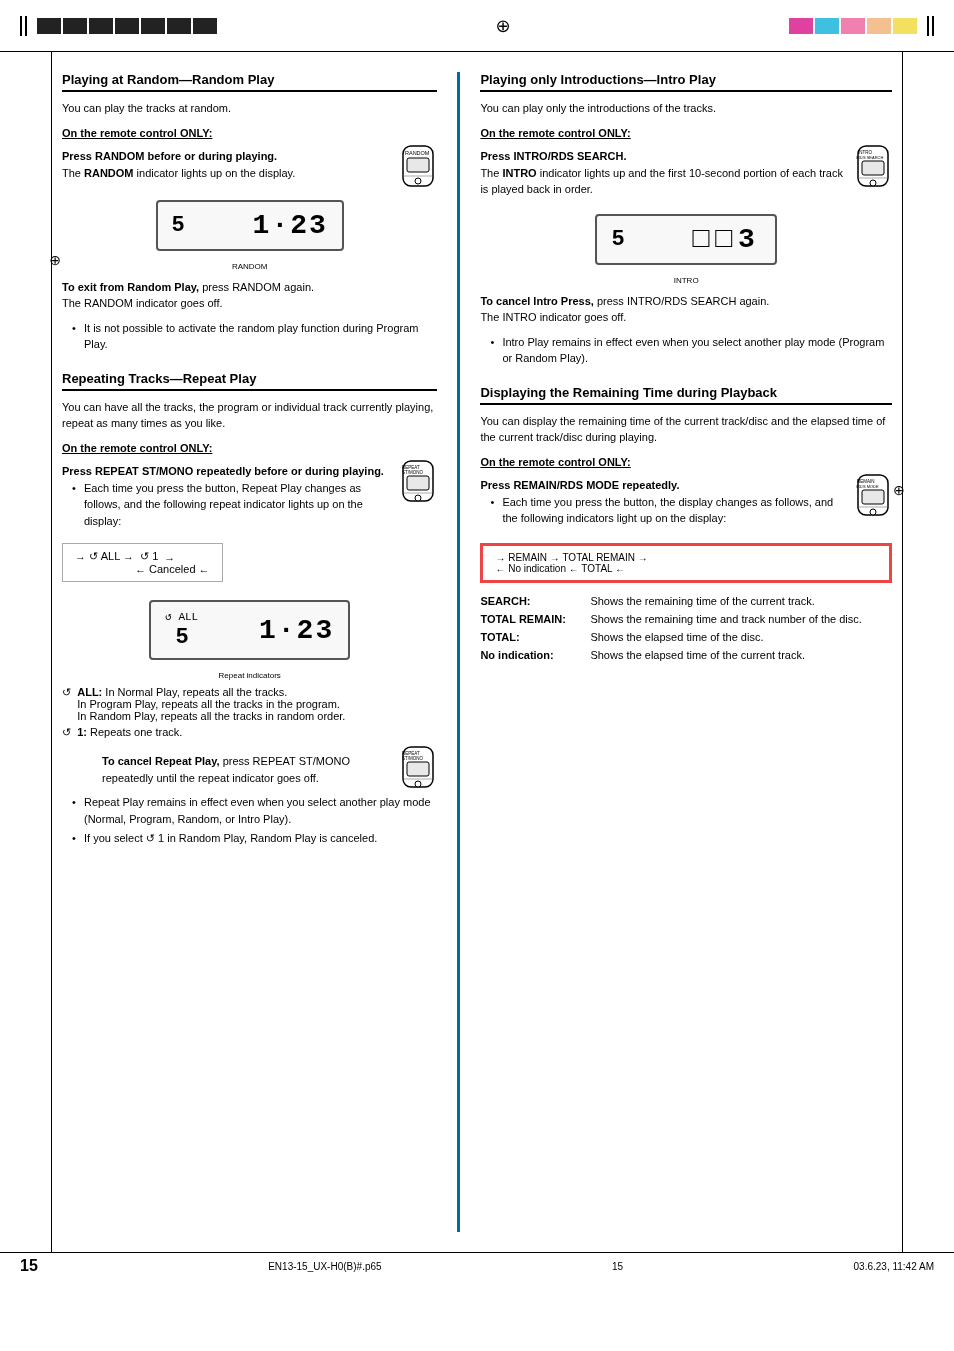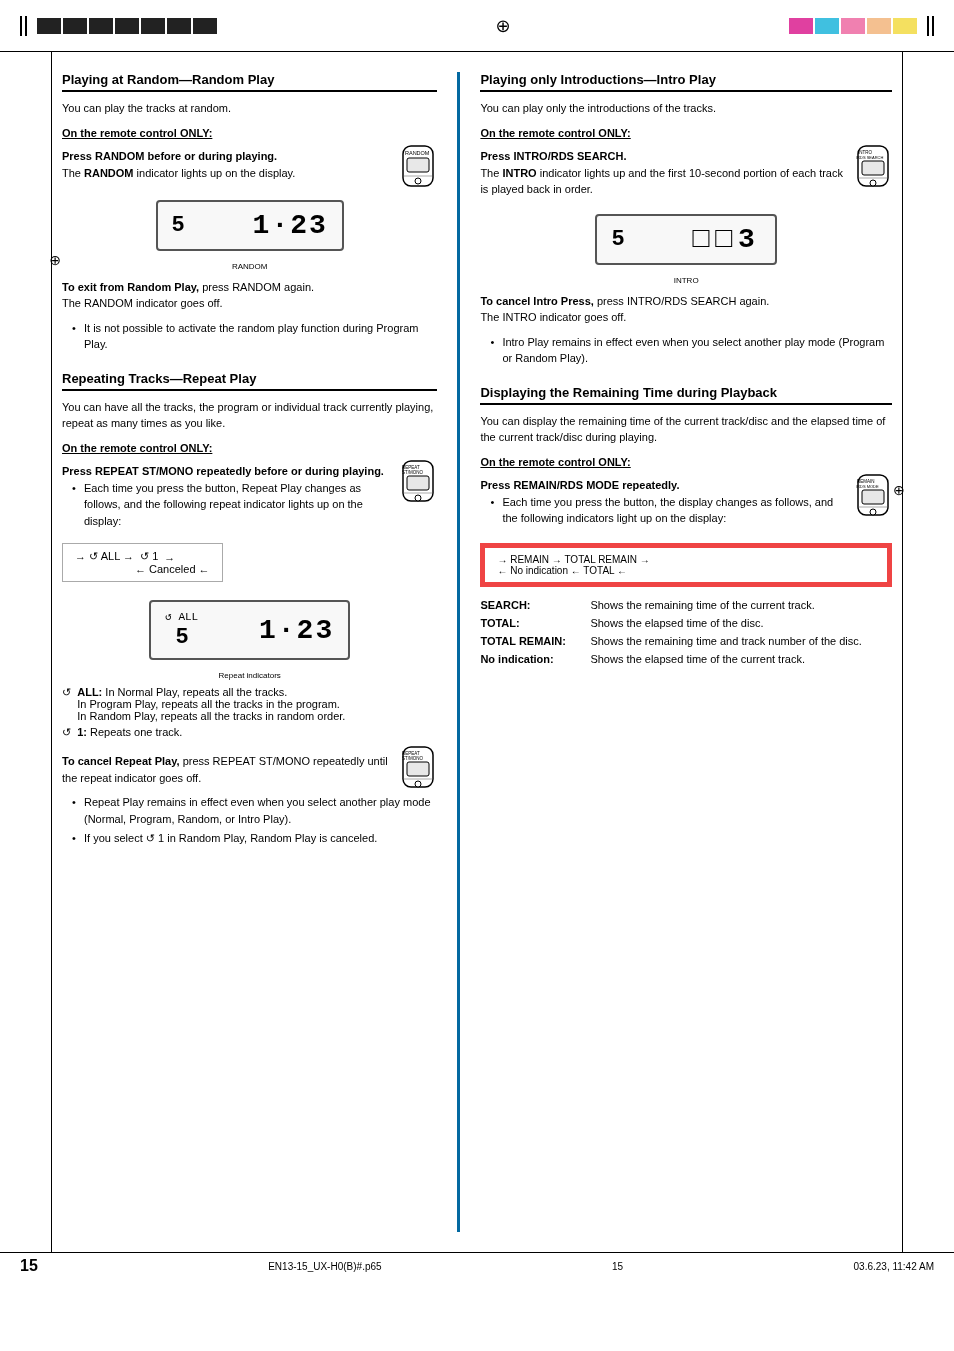--- a/index.html
+++ b/index.html
@@ -223,21 +223,21 @@
     }
 
     
     .repeat-indicators {
       margin: 6px 0;
       font-size: 11px;
     }
 
     
     .remain-diagram {
-      border: 5px solid #ef4444;
+      border: 3px solid #ef4444;
       padding: 6px 12px;
       margin: 10px 0;
       font-size: 10px;
     }
     .remain-row {
       display: flex;
       align-items: center;
       gap: 4px;
     }
     .remain-table {
@@ -448,21 +448,21 @@
         <div style="display:flex;gap:6px;margin-bottom:4px;">
           <span>↺</span>
           <div>
             <span class="bold">1:</span>
             <span>Repeats one track.</span>
           </div>
         </div>
       </div>
 
       
-      <div style="overflow:hidden;">
+      <div style="overflow:hidden;margin-left:40px;">
         <div class="remote-icon">
           <svg class="remote-svg" viewBox="0 0 38 44" fill="none" xmlns="http://www.w3.org/2000/svg">
             <rect x="4" y="2" width="30" height="40" rx="8" stroke="#000" stroke-width="1.5" fill="white"></rect>
             <text x="3" y="10" font-size="4.5" fill="#000" font-family="Arial">REPEAT</text>
             <text x="3" y="15" font-size="4.5" fill="#000" font-family="Arial">ST/MONO</text>
             <rect x="8" y="17" width="22" height="14" rx="2" stroke="#000" stroke-width="1" fill="#e8e8e8"></rect>
             <line x1="4" y1="34" x2="34" y2="34" stroke="#555" stroke-width="0.5"></line>
             <circle cx="19" cy="39" r="3" stroke="#000" stroke-width="1" fill="white"></circle>
           </svg>
         </div>
@@ -551,26 +551,26 @@
         </div>
       </div>
 
       <table class="remain-table">
         <tbody>
           <tr>
             <td>SEARCH:</td>
             <td>Shows the remaining time of the current track.</td>
           </tr>
           <tr>
+            <td>TOTAL REMAIN:</td>
+            <td>Shows the remaining time and track number of the disc.</td>
+          </tr>
+          <tr>
             <td>TOTAL:</td>
             <td>Shows the elapsed time of the disc.</td>
-          </tr>
-          <tr>
-            <td>TOTAL REMAIN:</td>
-            <td>Shows the remaining time and track number of the disc.</td>
           </tr>
           <tr>
             <td>No indication:</td>
             <td>Shows the elapsed time of the current track.</td>
           </tr>
         </tbody>
       </table>
 
     </div>
 

